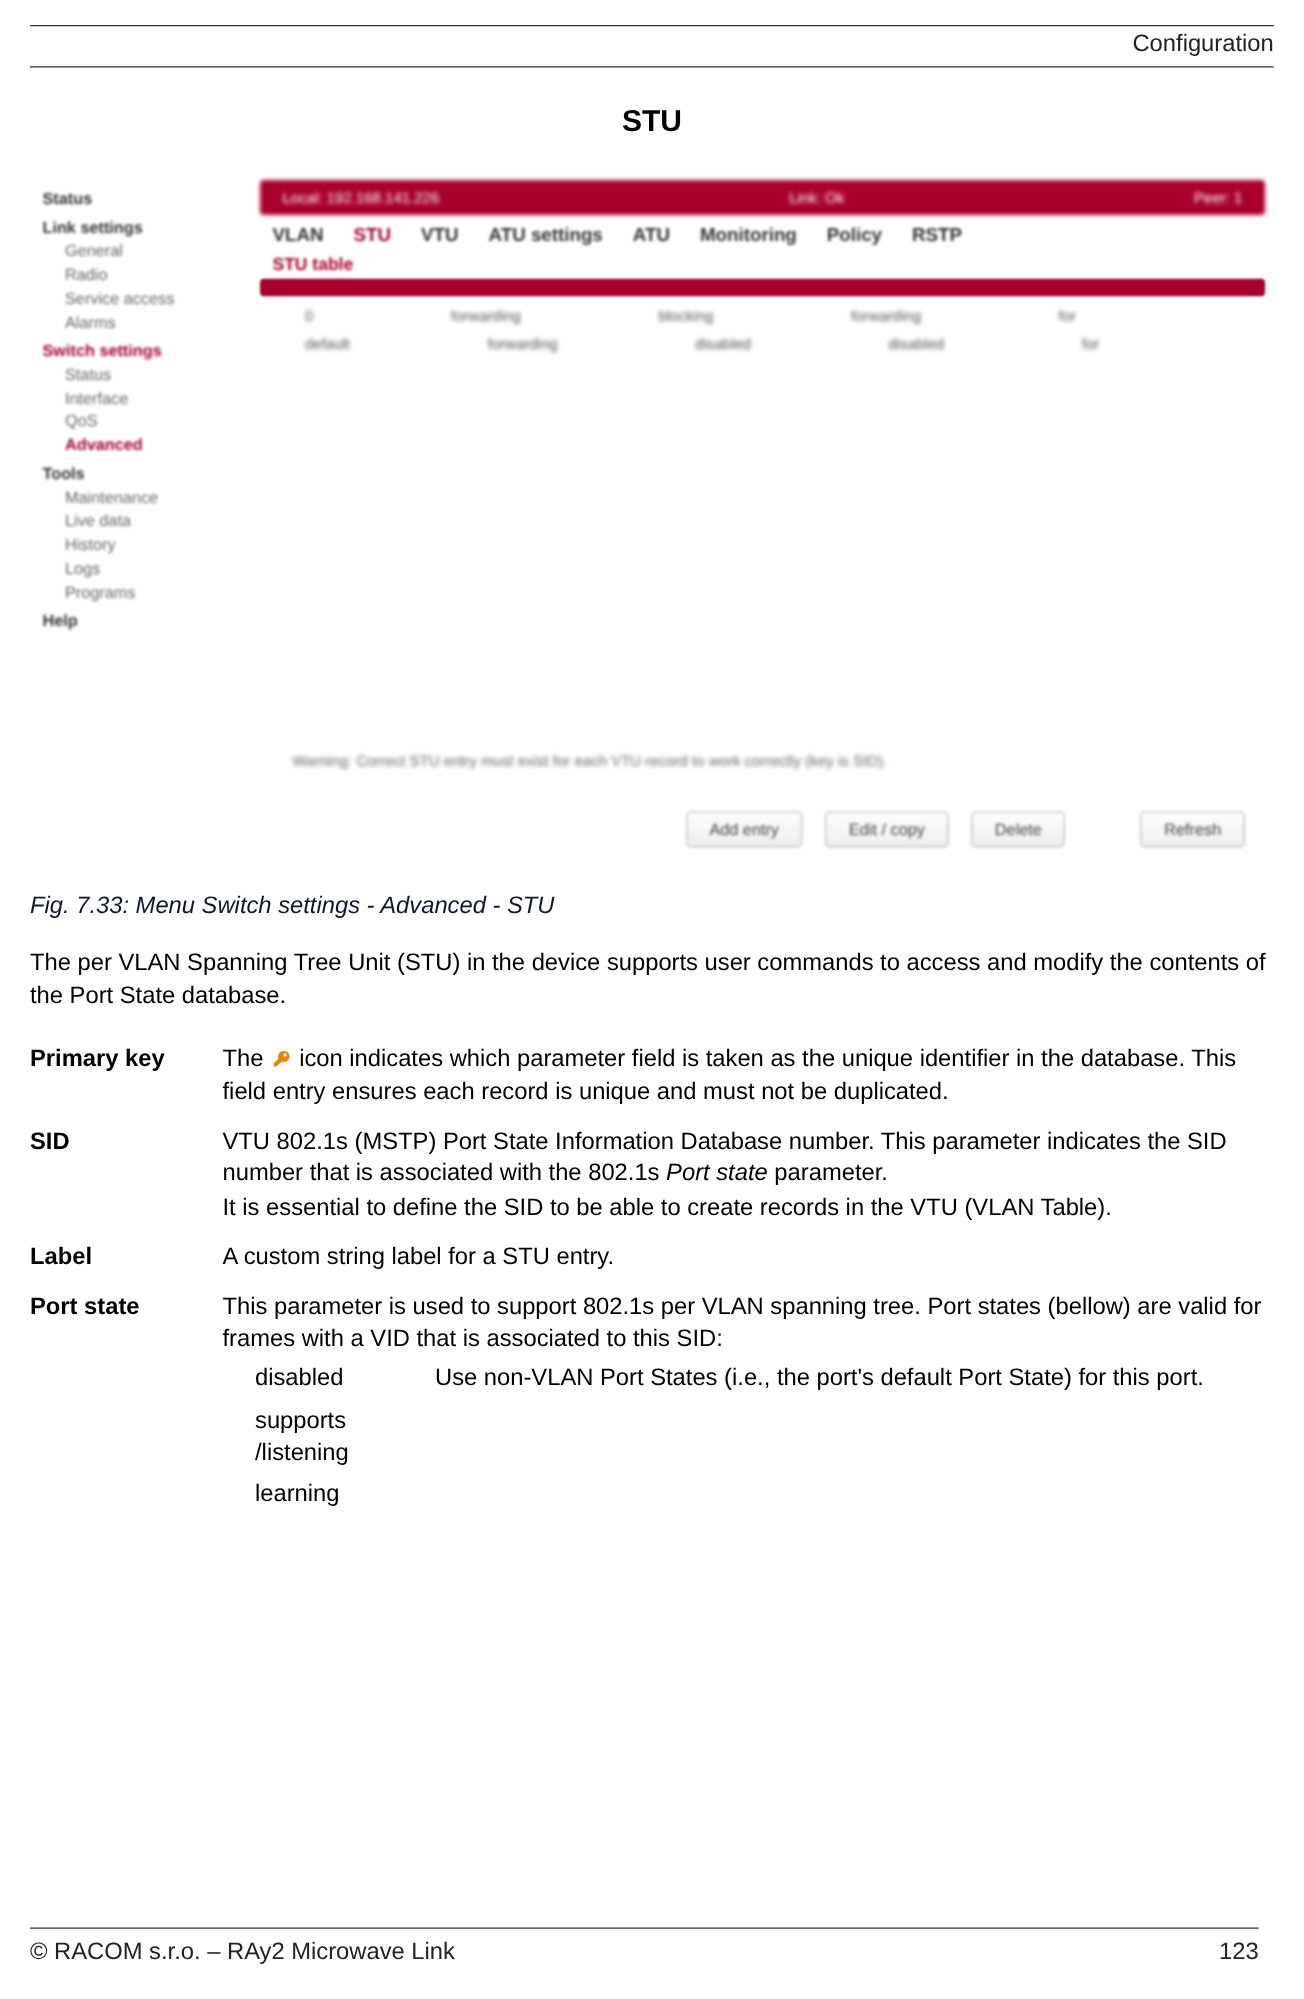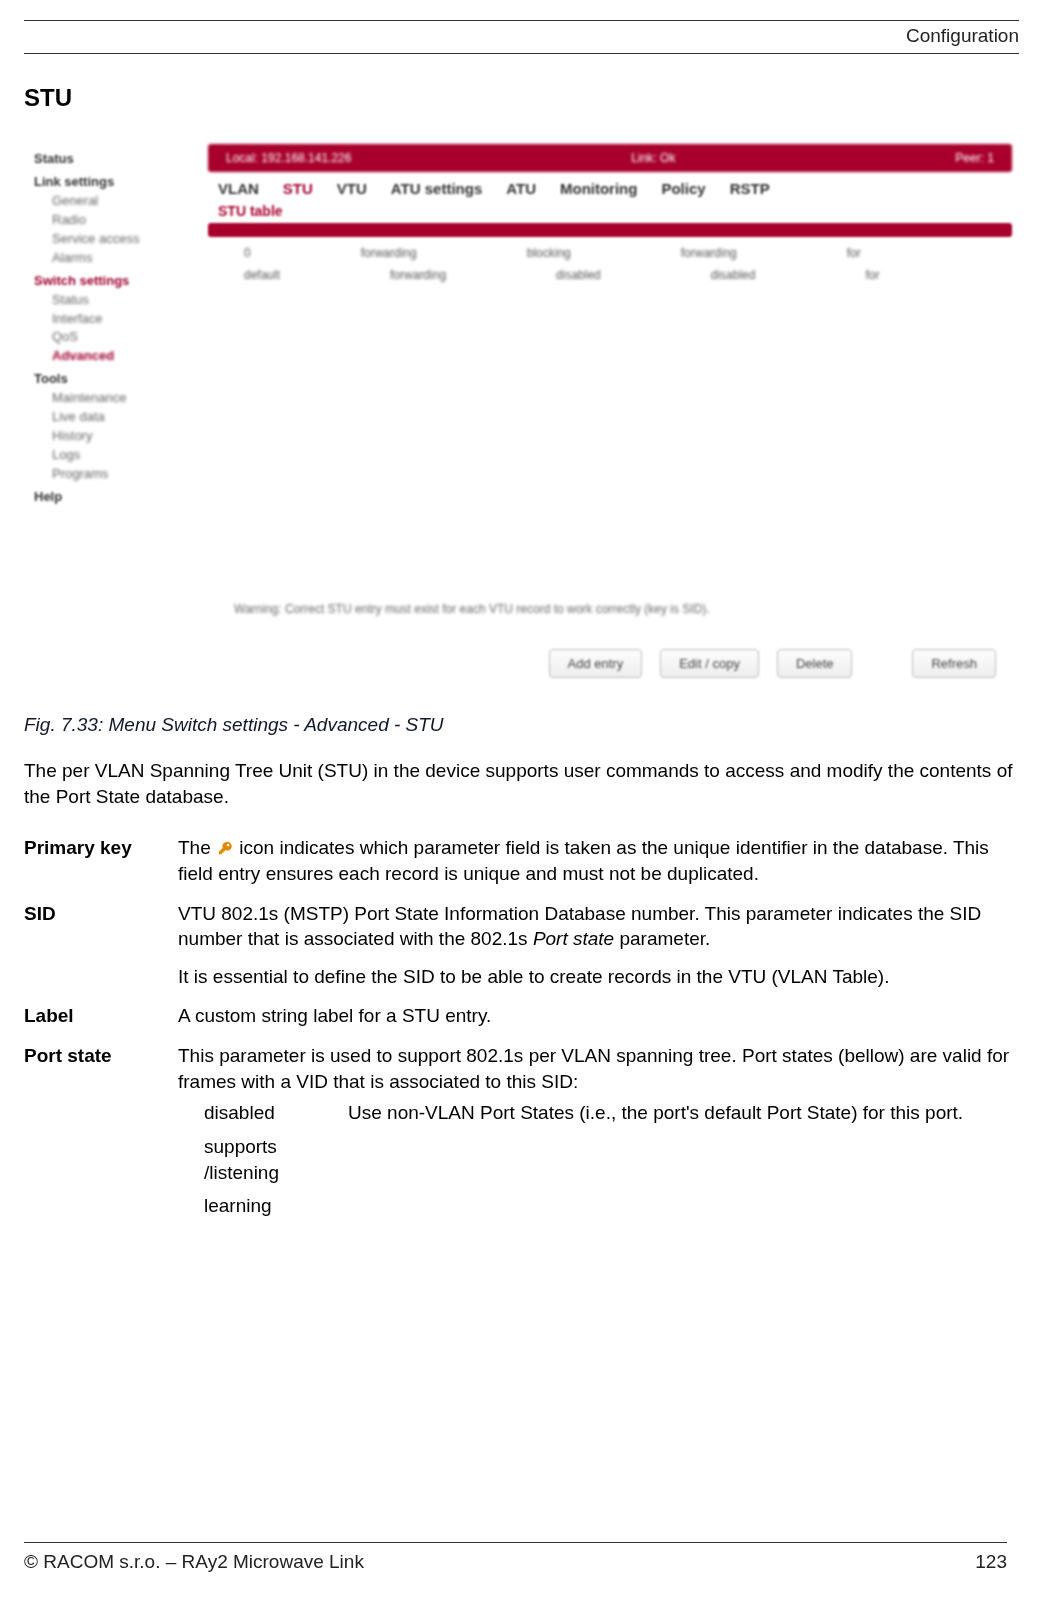--- a/index.html
+++ b/index.html
@@ -28,20 +28,21 @@
     margin-bottom: 6px;
   }
   .header-underline {
     border-top: 1px solid #333;
     margin-bottom: 30px;
   }
   h2.section-title {
     font-size: 24px;
     font-weight: bold;
     margin: 0 0 24px 0;
+    text-align: center;
   }
   
   .shot {
     width: 992px;
     height: 560px;
     margin: 0 0 18px 0;
     position: relative;
     background: #fff;
     font-family: Arial, sans-serif;
     color: #555;
@@ -311,21 +312,21 @@
               </svg></span><span> icon indicates which parameter field is taken as the unique identifier in the database. This field entry ensures each record is unique and must not be duplicated.</span>
       </td>
     </tr>
 
     <tr>
       <td class="term">SID</td>
       <td>
         <div>
           <span>VTU 802.1s (MSTP) Port State Information Database number. This parameter indicates the SID number that is associated with the 802.1s </span><em class="it">Port state</em><span> parameter.</span>
         </div>
-        <div style="margin-top:12px">It is essential to define the SID to be able to create records in the VTU (VLAN Table).</div>
+        <div style="margin-top:2px">It is essential to define the SID to be able to create records in the VTU (VLAN Table).</div>
       </td>
     </tr>
 
     <tr>
       <td class="term">Label</td>
       <td>A custom string label for a STU entry.</td>
     </tr>
 
     <tr>
       <td class="term">Port state</td>

